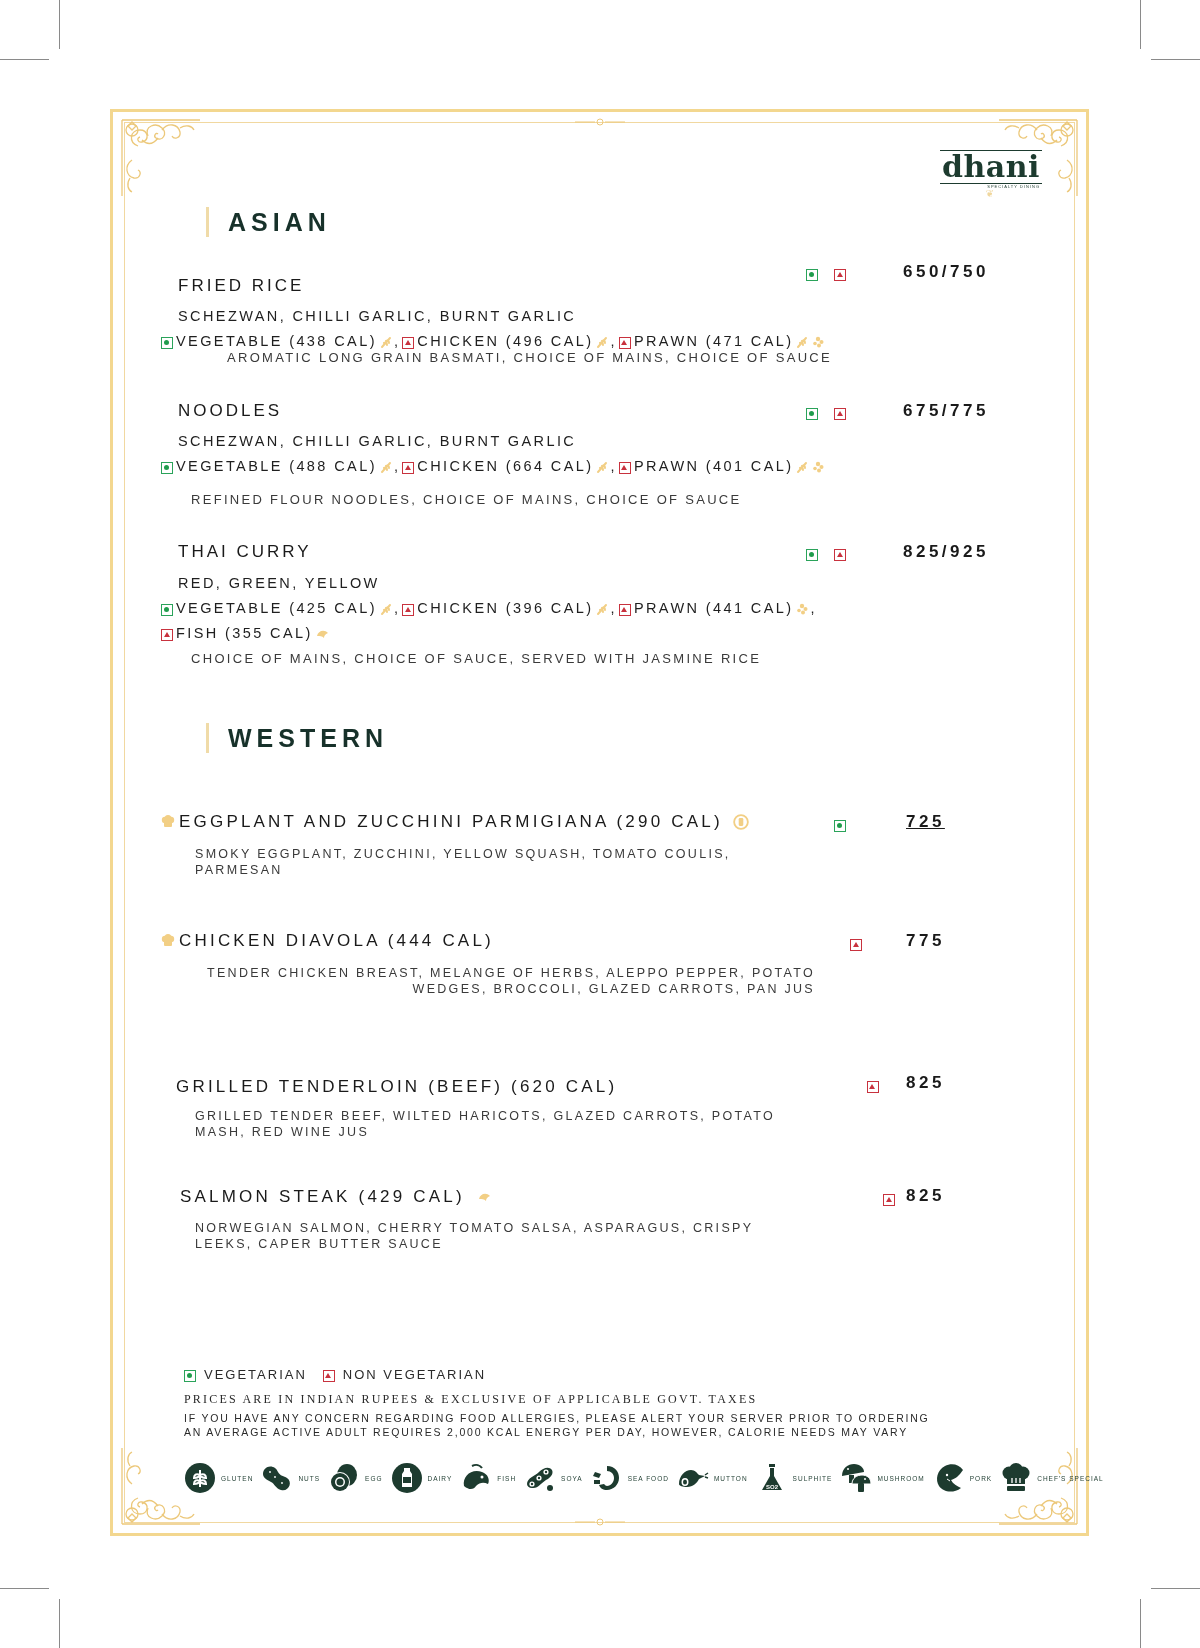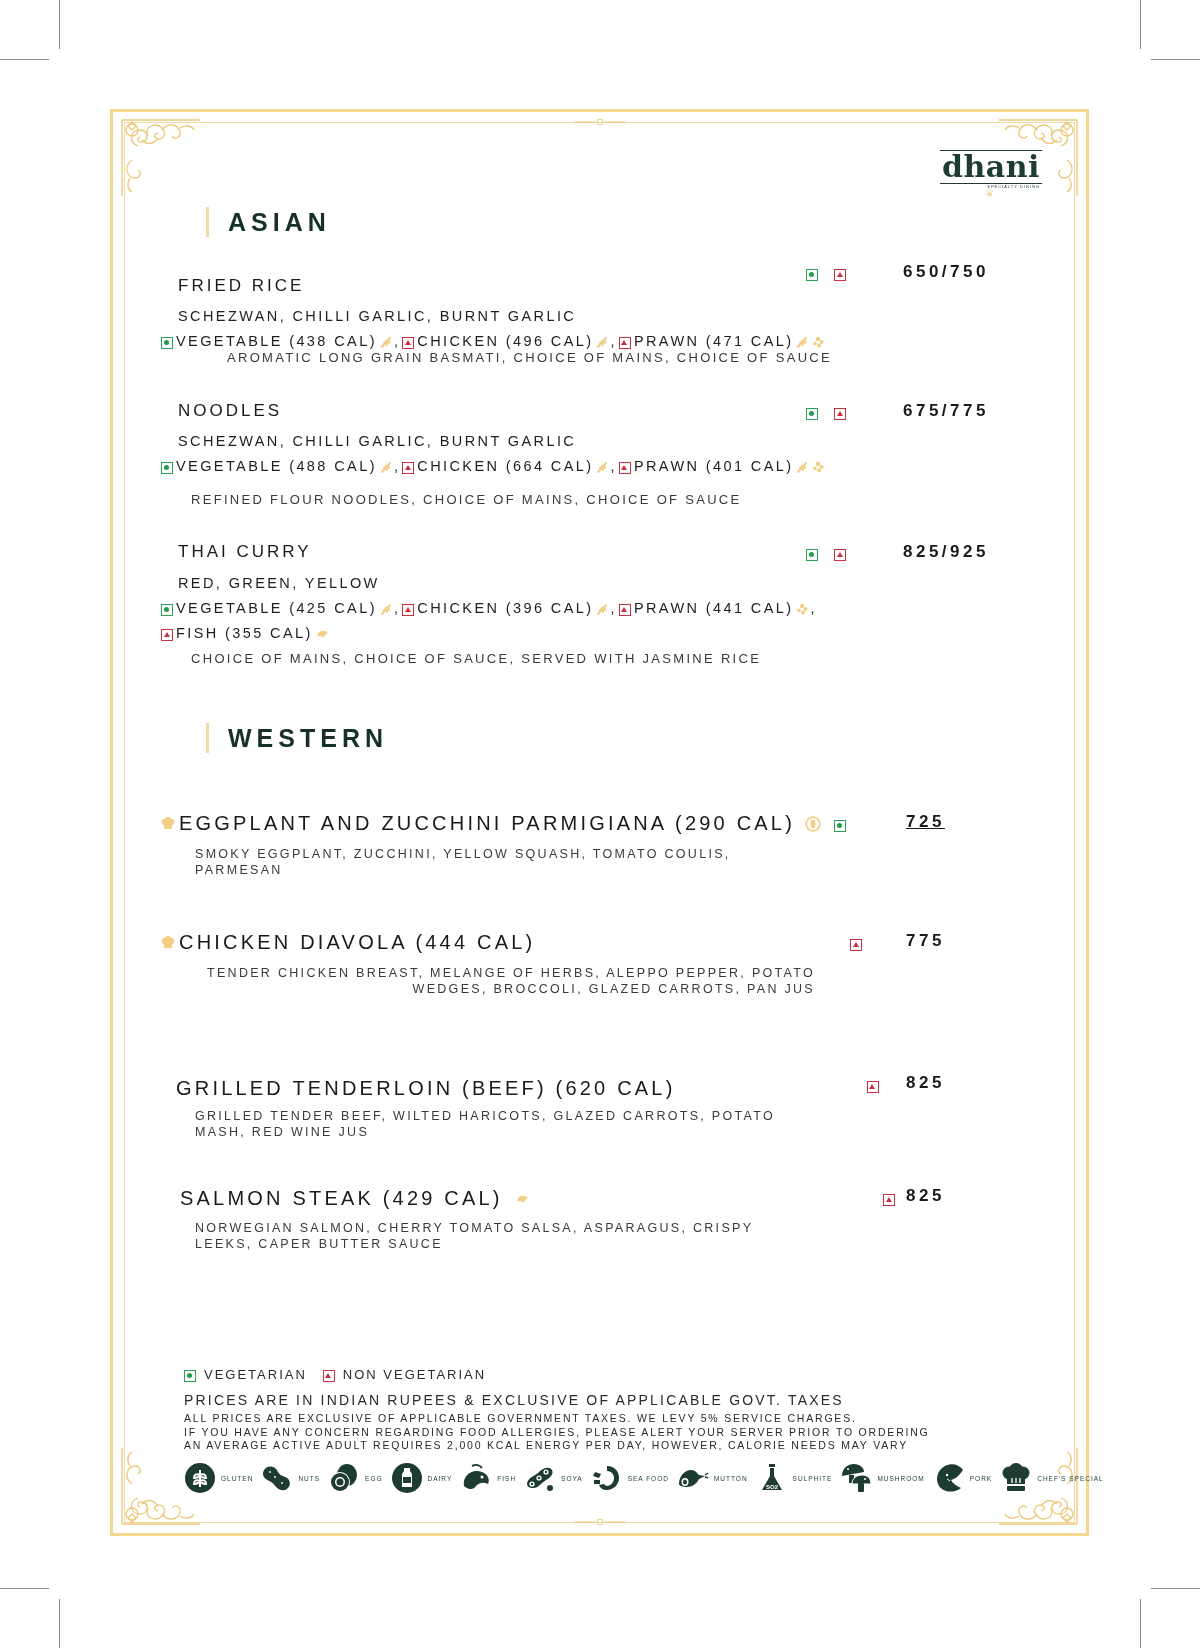--- a/index.html
+++ b/index.html
@@ -25,21 +25,21 @@
   .logo-sub { font-size: 4px; color: #1d3b2f; letter-spacing: 1px; text-align: right; }
   .logo-orn { color: #f0d79e; font-size: 10px; line-height: 10px; }
 
   
   .section-head { position: absolute; left: 158px; display: flex; align-items: center; padding-left: 48px; }
   .section-bar { width: 3px; height: 30px; background: #f0dba8; margin-right: 19px; }
   .section-title { font-size: 25px; font-weight: bold; letter-spacing: 5px; color: #17312a; }
 
   .abs { position: absolute; white-space: nowrap; }
   .item-name { font-size: 17px; letter-spacing: 3px; color: #1a1a1a; }
-  .item-name-w { font-size: 20px; letter-spacing: 3.2px; color: #1a1a1a; }
+  .item-name-w { font-size: 17px; letter-spacing: 3.2px; color: #1a1a1a; }
   .item-sub { font-size: 14.5px; letter-spacing: 2.4px; color: #1f1f1f; }
   .item-desc { font-size: 13px; letter-spacing: 2.3px; color: #3a3a3a; }
   .item-desc-w { font-size: 12.5px; letter-spacing: 2.3px; color: #3a3a3a; line-height: 16px; white-space: normal; width: 620px; }
   .price { font-size: 17px; font-weight: bold; letter-spacing: 3.5px; color: #1a1a1a; }
 
   .opt-line { display: flex; align-items: flex-end; font-size: 14.5px; letter-spacing: 2.4px; color: #1f1f1f; }
   .opt-line .sep { margin: 0 2px 0 1px; }
 
   
   .mark { display: inline-block; width: 12px; height: 12px; position: relative; vertical-align: middle; flex: none; }
@@ -50,21 +50,21 @@
   .opt-line .mark { margin-right: 3px; }
 
   
   .al { display: inline-block; width: 14px; height: 14px; vertical-align: middle; margin-left: 2px; flex: none; }
   .chef-mark { display: inline-block; width: 16px; height: 16px; vertical-align: middle; margin-right: 3px; }
 
   
   .legend { position: absolute; left: 184px; top: 1367px; display: flex; align-items: flex-end; font-size: 13px; letter-spacing: 2px; color: #2a2a2a; }
   .legend .mark { margin-right: 8px; }
   .legend .gap { width: 16px; }
-  .foot-1 { position: absolute; left: 184px; top: 1392px; font-size: 14px; letter-spacing: 2.2px; color: #2a2a2a; white-space: nowrap; }
+  .foot-1 { position: absolute; left: 184px; top: 1392px; font-size: 12px; letter-spacing: 2.2px; color: #2a2a2a; white-space: nowrap; font-family: Liberation Serif, serif; }
   .foot-2 { position: absolute; left: 184px; top: 1412px; font-size: 10.5px; letter-spacing: 1.8px; color: #2a2a2a; line-height: 13.5px; white-space: nowrap; }
 
   .allergen-row { position: absolute; left: 184px; top: 1462px; display: flex; align-items: center; }
   .allergen { display: flex; align-items: center; margin-right: 8px; }
   .allergen-icon { width: 32px; height: 32px; flex: none; }
   .allergen-label { font-size: 6.5px; letter-spacing: 1px; color: #1d3b2f; margin-left: 5px; }
 </style>
 </head>
 <body>
 
@@ -324,21 +324,20 @@
 
 <div class="legend">
   <span class="mark veg"></span>
   <span>VEGETARIAN</span>
   <span class="gap"></span>
   <span class="mark nonveg"></span>
   <span>NON VEGETARIAN</span>
 </div>
 <div class="foot-1">PRICES ARE IN INDIAN RUPEES &amp; EXCLUSIVE OF APPLICABLE GOVT. TAXES</div>
 <div class="foot-2">
-  <div>ALL PRICES ARE EXCLUSIVE OF APPLICABLE GOVERNMENT TAXES. WE LEVY 5% SERVICE CHARGES.</div>
   <div>IF YOU HAVE ANY CONCERN REGARDING FOOD ALLERGIES, PLEASE ALERT YOUR SERVER PRIOR TO ORDERING</div>
   <div>AN AVERAGE ACTIVE ADULT REQUIRES 2,000 KCAL ENERGY PER DAY, HOWEVER, CALORIE NEEDS MAY VARY</div>
 </div>
 
 <div class="allergen-row">
   <div class="allergen">
     <svg class="allergen-icon" viewBox="0 0 32 32">
         <circle cx="16" cy="16" r="15" fill="#1d3b2f"></circle>
         <g stroke="#fff" stroke-width="2" fill="none">
           <path d="M16 8 V25"></path>

